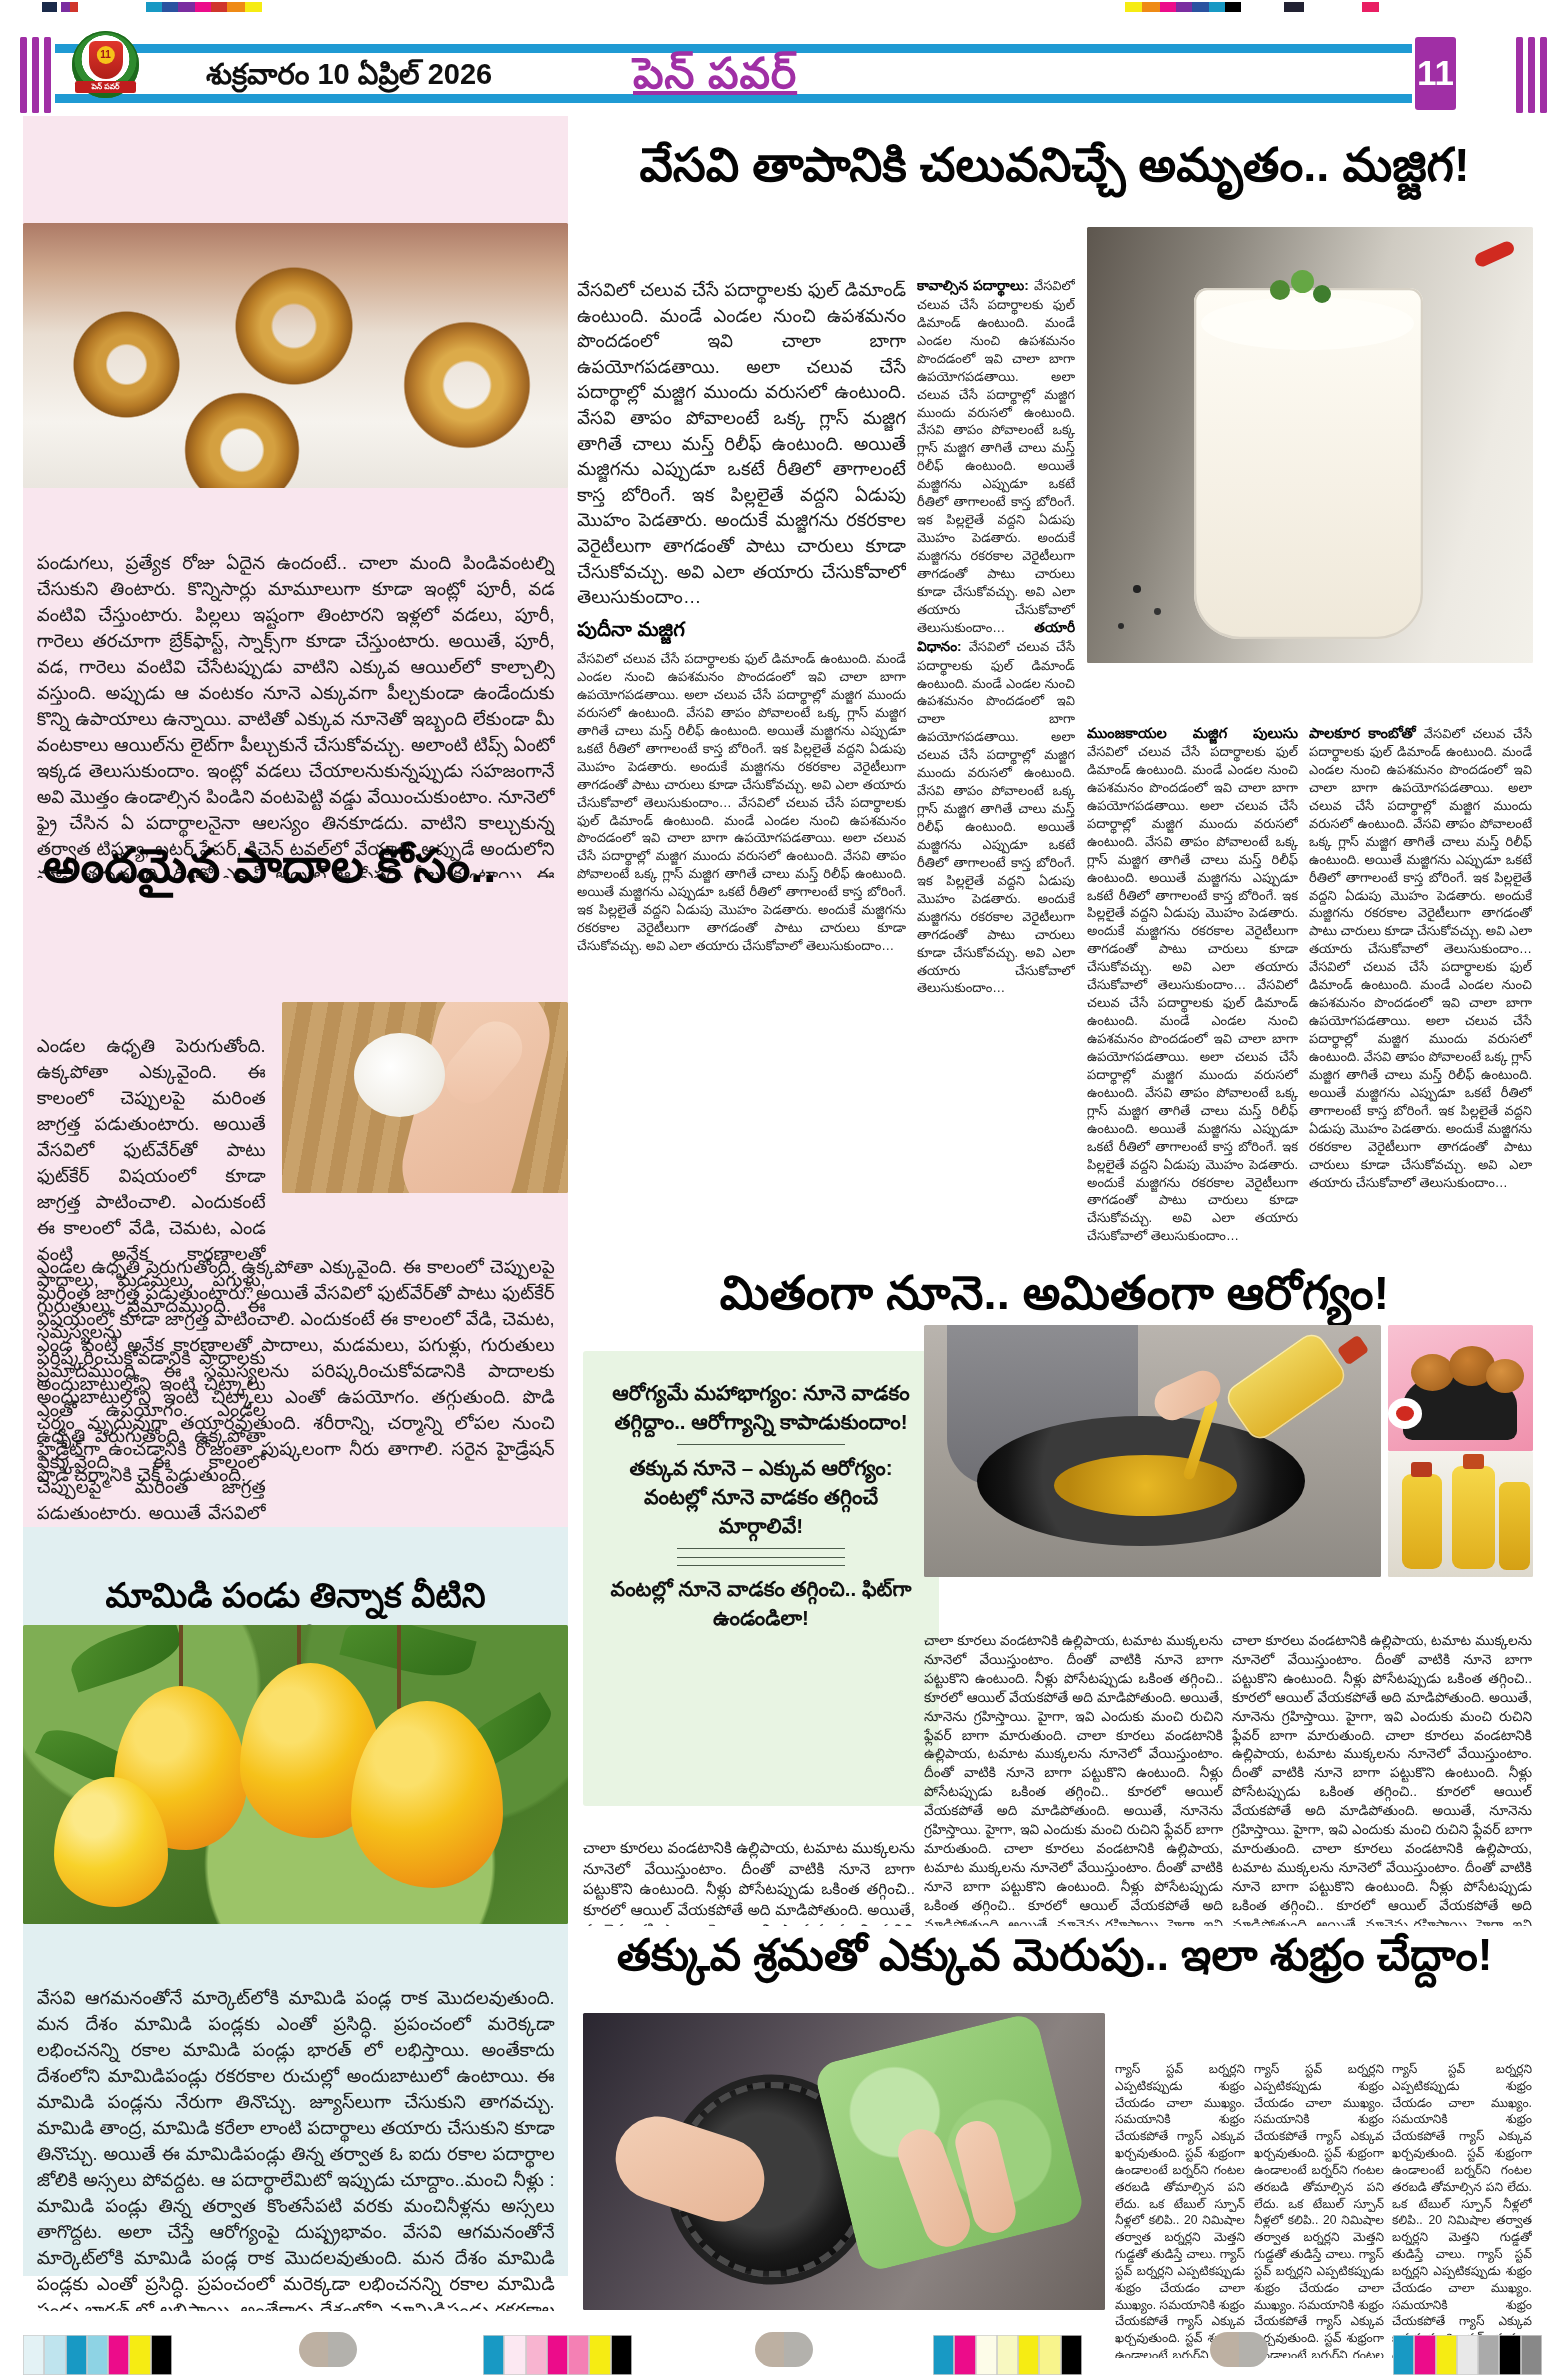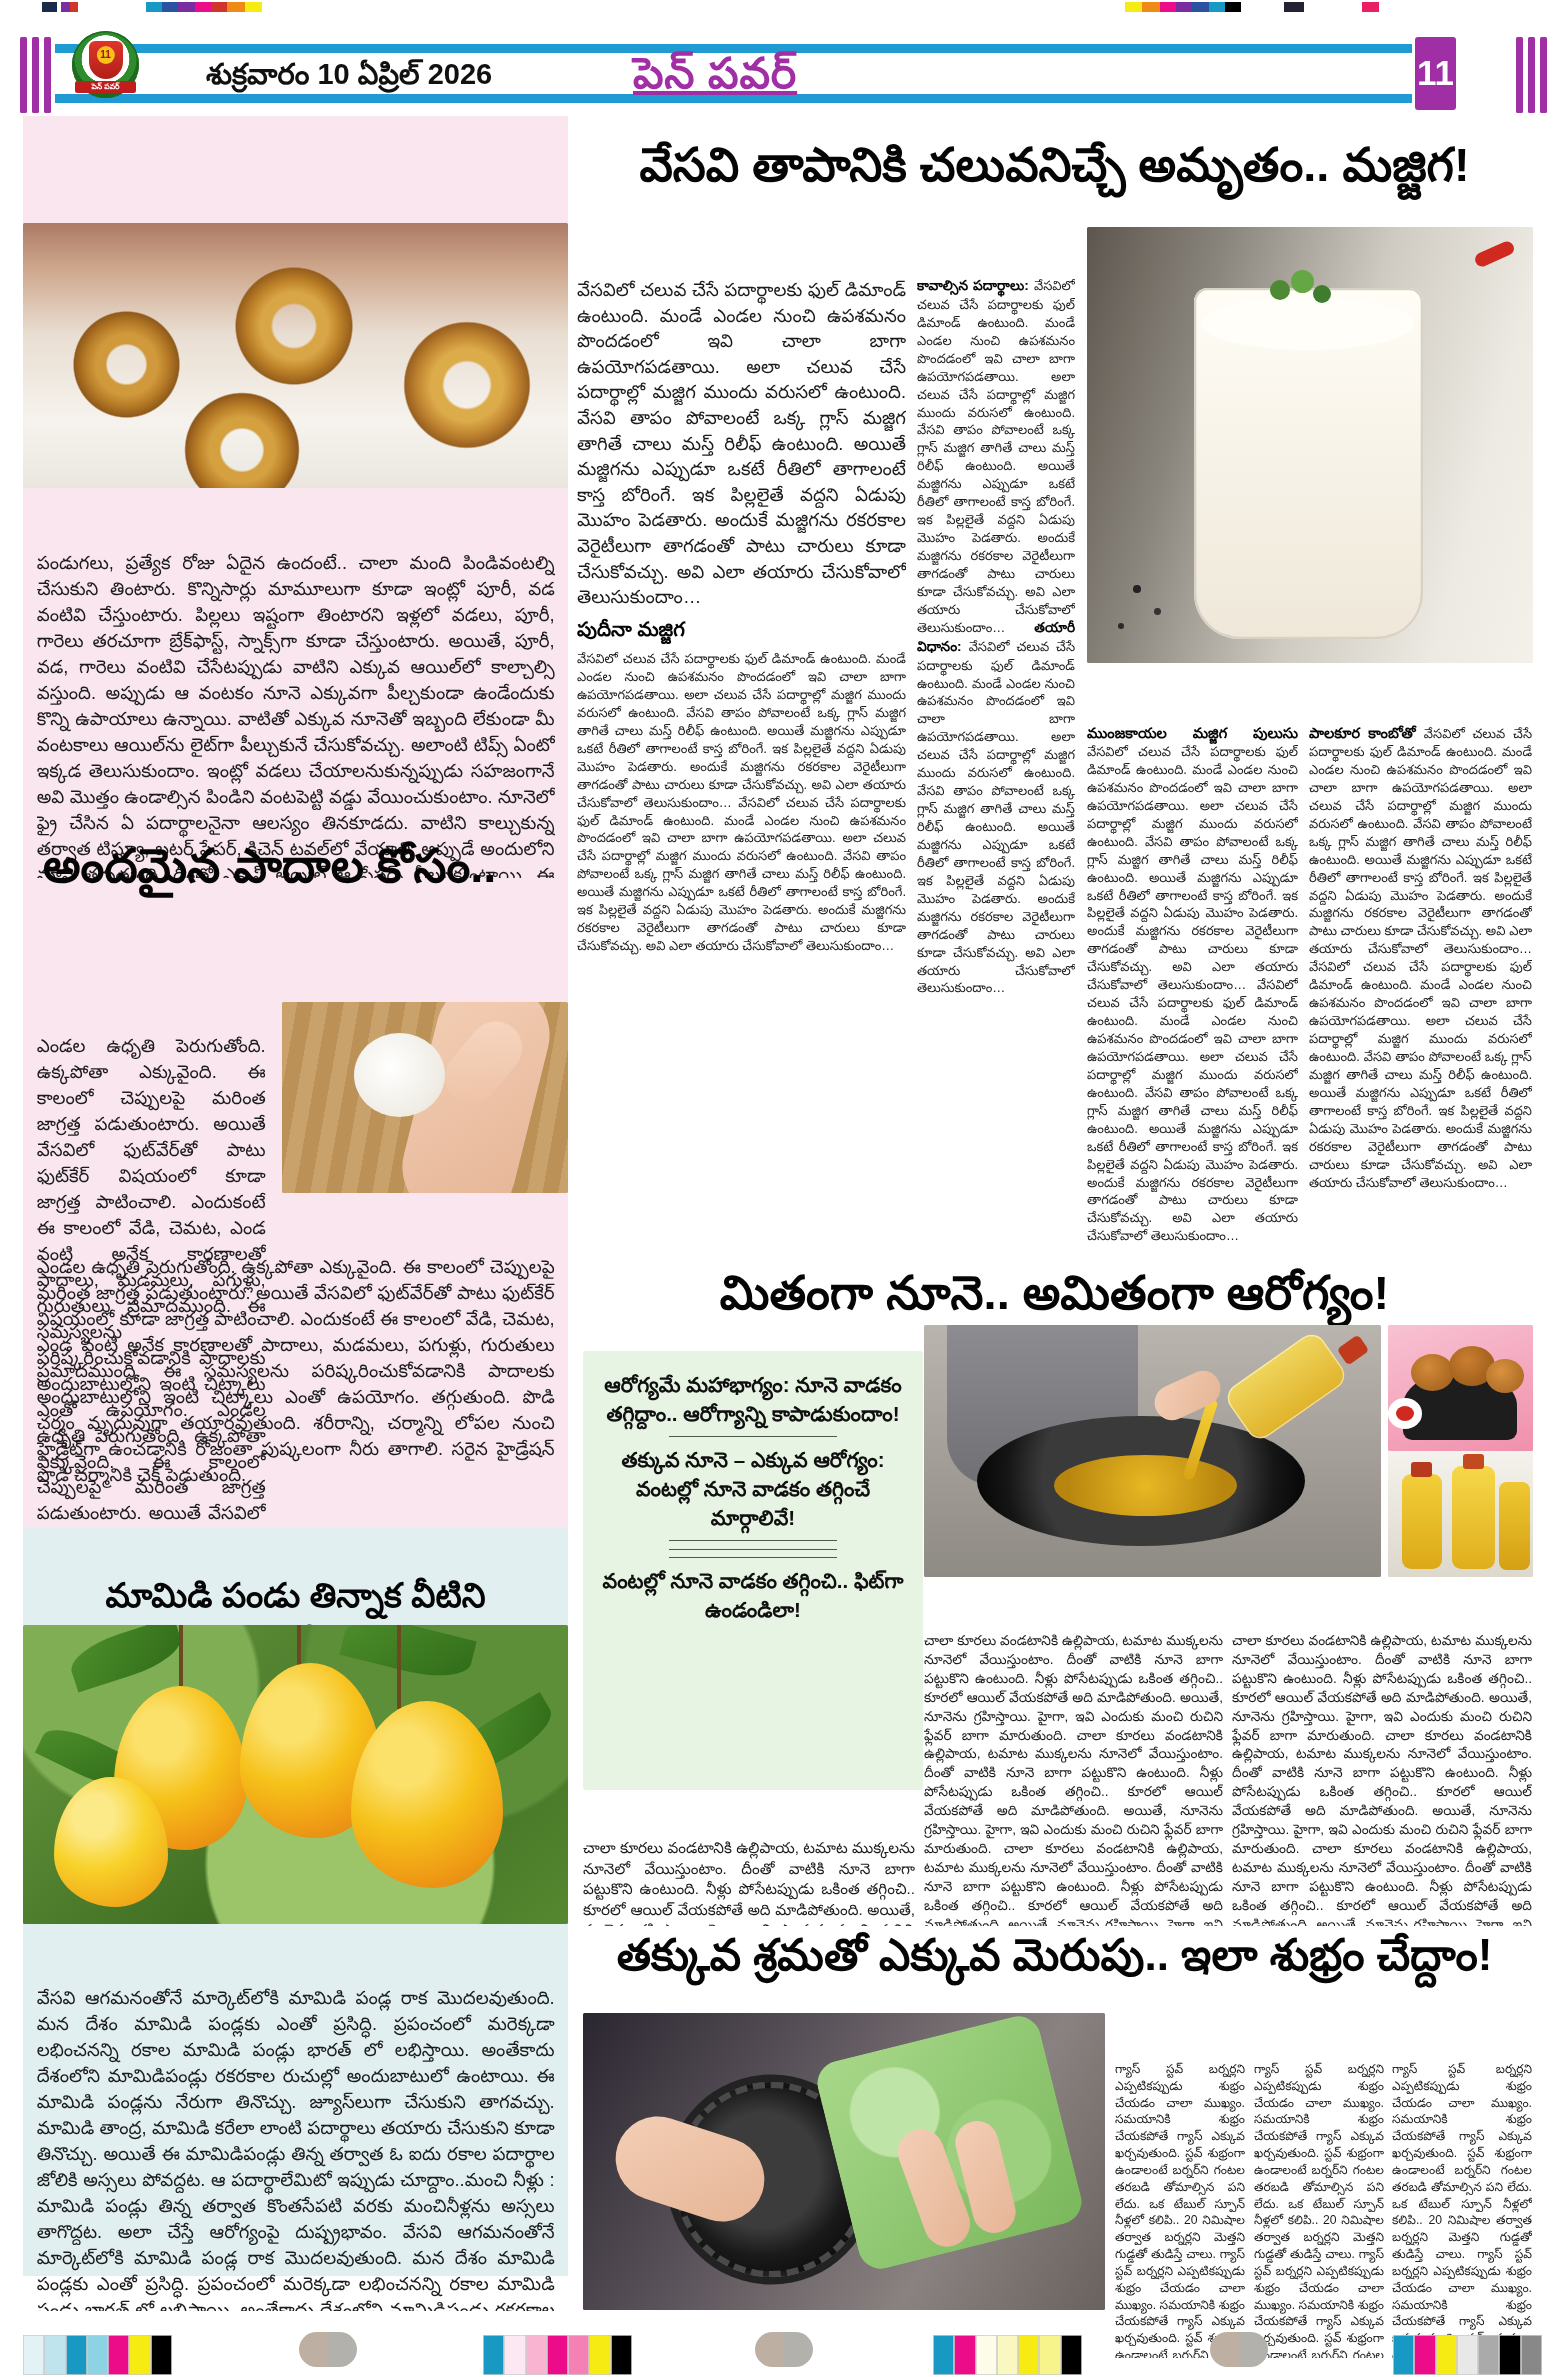--- a/index.html
+++ b/index.html
@@ -158,21 +158,21 @@
     <span>వేసవిలో చలువ చేసే పదార్థాలకు ఫుల్ డిమాండ్ ఉంటుంది. మండే ఎండల నుంచి ఉపశమనం పొందడంలో ఇవి చాలా బాగా ఉపయోగపడతాయి. అలా చలువ చేసే పదార్థాల్లో మజ్జిగ ముందు వరుసలో ఉంటుంది. వేసవి తాపం పోవాలంటే ఒక్క గ్లాస్ మజ్జిగ తాగితే చాలు మస్త్ రిలీఫ్ ఉంటుంది. అయితే మజ్జిగను ఎప్పుడూ ఒకటే రీతిలో తాగాలంటే కాస్త బోరింగే. ఇక పిల్లలైతే వద్దని ఏడుపు మొహం పెడతారు. అందుకే మజ్జిగను రకరకాల వెరైటీలుగా తాగడంతో పాటు చారులు కూడా చేసుకోవచ్చు. అవి ఎలా తయారు చేసుకోవాలో తెలుసుకుందాం… వేసవిలో చలువ చేసే పదార్థాలకు ఫుల్ డిమాండ్ ఉంటుంది. మండే ఎండల నుంచి ఉపశమనం పొందడంలో ఇవి చాలా బాగా ఉపయోగపడతాయి. అలా చలువ చేసే పదార్థాల్లో మజ్జిగ ముందు వరుసలో ఉంటుంది. వేసవి తాపం పోవాలంటే ఒక్క గ్లాస్ మజ్జిగ తాగితే చాలు మస్త్ రిలీఫ్ ఉంటుంది. అయితే మజ్జిగను ఎప్పుడూ ఒకటే రీతిలో తాగాలంటే కాస్త బోరింగే. ఇక పిల్లలైతే వద్దని ఏడుపు మొహం పెడతారు. అందుకే మజ్జిగను రకరకాల వెరైటీలుగా తాగడంతో పాటు చారులు కూడా చేసుకోవచ్చు. అవి ఎలా తయారు చేసుకోవాలో తెలుసుకుందాం… </span>
   </div>
 
   <div class="abs txt colbody" style="left:1309px;top:675px;width:223px;height:585px;">
     <span class="subhead" style="font-size:14.5px;">పాలకూర కాంబోతో </span>
     <span>వేసవిలో చలువ చేసే పదార్థాలకు ఫుల్ డిమాండ్ ఉంటుంది. మండే ఎండల నుంచి ఉపశమనం పొందడంలో ఇవి చాలా బాగా ఉపయోగపడతాయి. అలా చలువ చేసే పదార్థాల్లో మజ్జిగ ముందు వరుసలో ఉంటుంది. వేసవి తాపం పోవాలంటే ఒక్క గ్లాస్ మజ్జిగ తాగితే చాలు మస్త్ రిలీఫ్ ఉంటుంది. అయితే మజ్జిగను ఎప్పుడూ ఒకటే రీతిలో తాగాలంటే కాస్త బోరింగే. ఇక పిల్లలైతే వద్దని ఏడుపు మొహం పెడతారు. అందుకే మజ్జిగను రకరకాల వెరైటీలుగా తాగడంతో పాటు చారులు కూడా చేసుకోవచ్చు. అవి ఎలా తయారు చేసుకోవాలో తెలుసుకుందాం… వేసవిలో చలువ చేసే పదార్థాలకు ఫుల్ డిమాండ్ ఉంటుంది. మండే ఎండల నుంచి ఉపశమనం పొందడంలో ఇవి చాలా బాగా ఉపయోగపడతాయి. అలా చలువ చేసే పదార్థాల్లో మజ్జిగ ముందు వరుసలో ఉంటుంది. వేసవి తాపం పోవాలంటే ఒక్క గ్లాస్ మజ్జిగ తాగితే చాలు మస్త్ రిలీఫ్ ఉంటుంది. అయితే మజ్జిగను ఎప్పుడూ ఒకటే రీతిలో తాగాలంటే కాస్త బోరింగే. ఇక పిల్లలైతే వద్దని ఏడుపు మొహం పెడతారు. అందుకే మజ్జిగను రకరకాల వెరైటీలుగా తాగడంతో పాటు చారులు కూడా చేసుకోవచ్చు. అవి ఎలా తయారు చేసుకోవాలో తెలుసుకుందాం… </span>
   </div>
 
   <div class="abs headline-main" style="left:576px;top:1267px;width:957px;font-size:47px;">మితంగా నూనె.. అమితంగా ఆరోగ్యం! </div>
 
-  <div class="abs greenbox" style="left:583px;top:1351px;width:332px;height:431px;padding:4px;">
+  <div class="abs greenbox" style="left:583px;top:1351px;width:332px;height:431px;padding:12px;">
     <div style="padding:15.2px 13.7px;">
       <div class="tip">ఆరోగ్యమే మహాభాగ్యం: నూనె వాడకం తగ్గిద్దాం.. ఆరోగ్యాన్ని కాపాడుకుందాం! </div>
       <div class="tip-rule"></div>
       <div class="tip">తక్కువ నూనె – ఎక్కువ ఆరోగ్యం: వంటల్లో నూనె వాడకం తగ్గించే మార్గాలివే! </div>
       <div class="tip-rule"></div>
       <div class="tip-rule"></div>
       <div class="tip-rule"></div>
       <div class="tip">వంటల్లో నూనె వాడకం తగ్గించి.. ఫిట్‌గా ఉండండిలా! </div>
     </div>
   </div>

